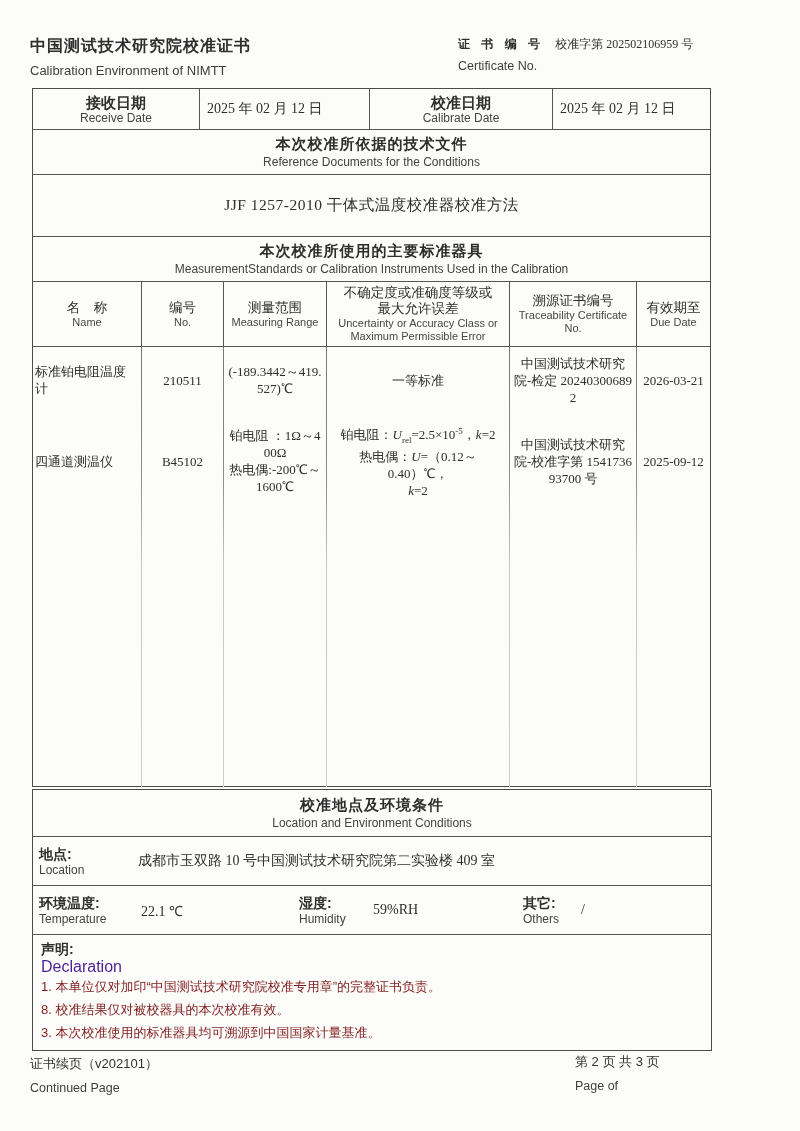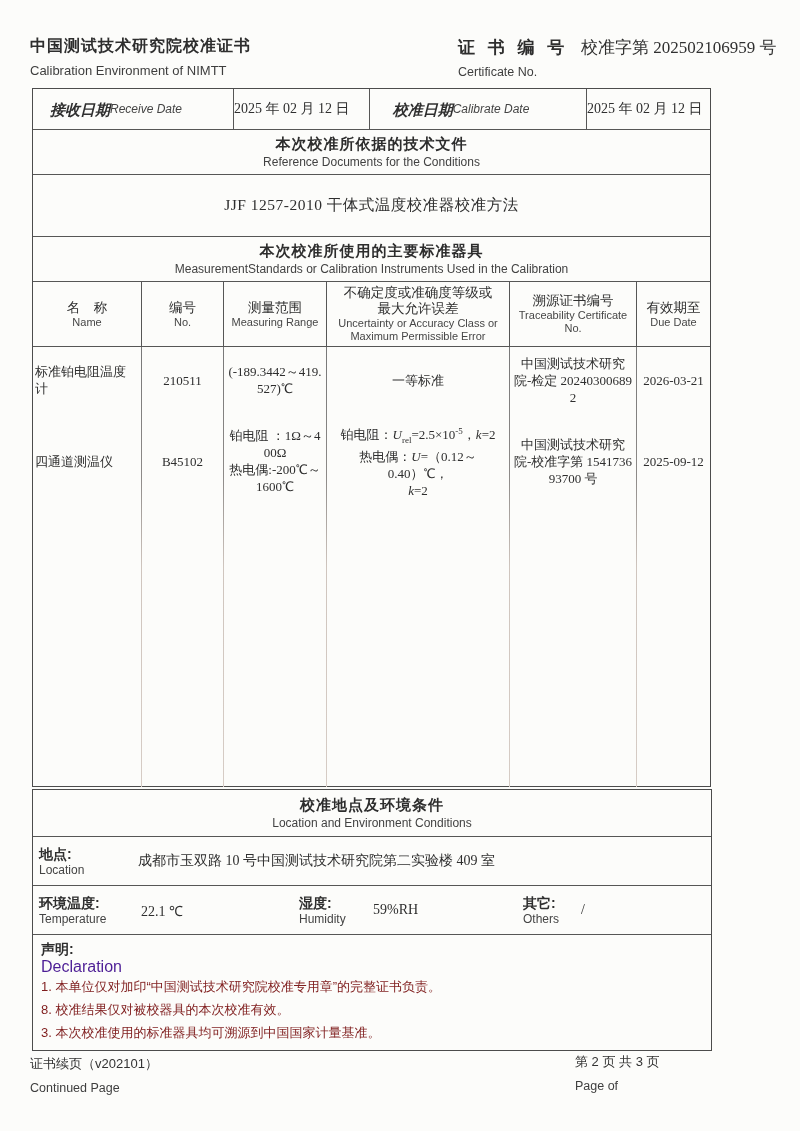--- a/index.html
+++ b/index.html
@@ -10,41 +10,41 @@
     font-family:"Liberation Sans", sans-serif;
     overflow:hidden; margin:0 auto;
   }
 
   
   .doc-header { position:absolute; top:36px; left:0; width:100%; height:46px; }
   .dh-left  { position:absolute; left:30px; top:0; }
   .dh-right { position:absolute; left:458px; top:0; }
   .title-cn { font-size:16px; font-weight:bold; color:#2e2e2e; letter-spacing:1px; }
   .title-en { font-size:13px; color:#3e3e3e; margin-top:6px; }
-  .certno-line { font-size:17px; white-space:nowrap; }
+  .certno-line { font-size:12px; white-space:nowrap; }
   .certno-label { font-weight:bold; letter-spacing:4px; color:#2e2e2e; }
   .certno-value { font-family:"Liberation Serif", serif; margin-left:8px; color:#303030; }
   .certno-en { font-size:12.5px; color:#3e3e3e; margin-top:6px; }
 
   
   .main-table {
     position:absolute; top:88px; left:32px; width:679px; height:699px;
     border:1.5px solid #4c4c4c; background:transparent;
   }
   .row { border-top:1px solid #565656; }
   .row:first-child { border-top:none; }
 
   .dates-row { display:grid; grid-template-columns:166px 170px 183px 1fr; height:40px; }
   .dates-row .cell { border-left:1px solid #565656; }
   .dates-row .cell:first-child { border-left:none; }
-  .label-cell { display:flex; flex-direction:row; align-items:center; justify-content:center;font-style:italic; }
+  .label-cell { display:flex; flex-direction:column; align-items:center; justify-content:center; }
   .label-cn { font-size:15px; font-weight:bold; color:#2f2f2f; line-height:17px; }
   .label-en { font-size:12px; color:#444; line-height:14px; }
-  .value-cell { display:flex; align-items:center; 
-    font-family:"Liberation Serif", serif; font-size:14px; color:#2f2f2f;margin-left:34px; }
+  .value-cell { display:flex; align-items:center; padding-left:7px;
+    font-family:"Liberation Serif", serif; font-size:14px; color:#2f2f2f; }
 
   .sec-title-row { height:45px; display:flex; flex-direction:column; align-items:center; justify-content:center; }
   .sec-cn { font-size:15px; font-weight:bold; color:#2d2d2d; letter-spacing:1px; line-height:18px; }
   .sec-en { font-size:12px; color:#424242; line-height:15px; margin-top:2px; }
 
   .jjf-row { height:62px; display:flex; align-items:center; justify-content:center;
     font-family:"Liberation Serif", serif; font-size:15.5px; color:#2e2e2e; letter-spacing:0.5px; }
 
   .colhead-row { display:grid; grid-template-columns:108px 82px 103px 183px 127px 1fr; height:65px; }
   .colhead-row .hcell { border-left:1px solid #565656; display:flex; flex-direction:column;

